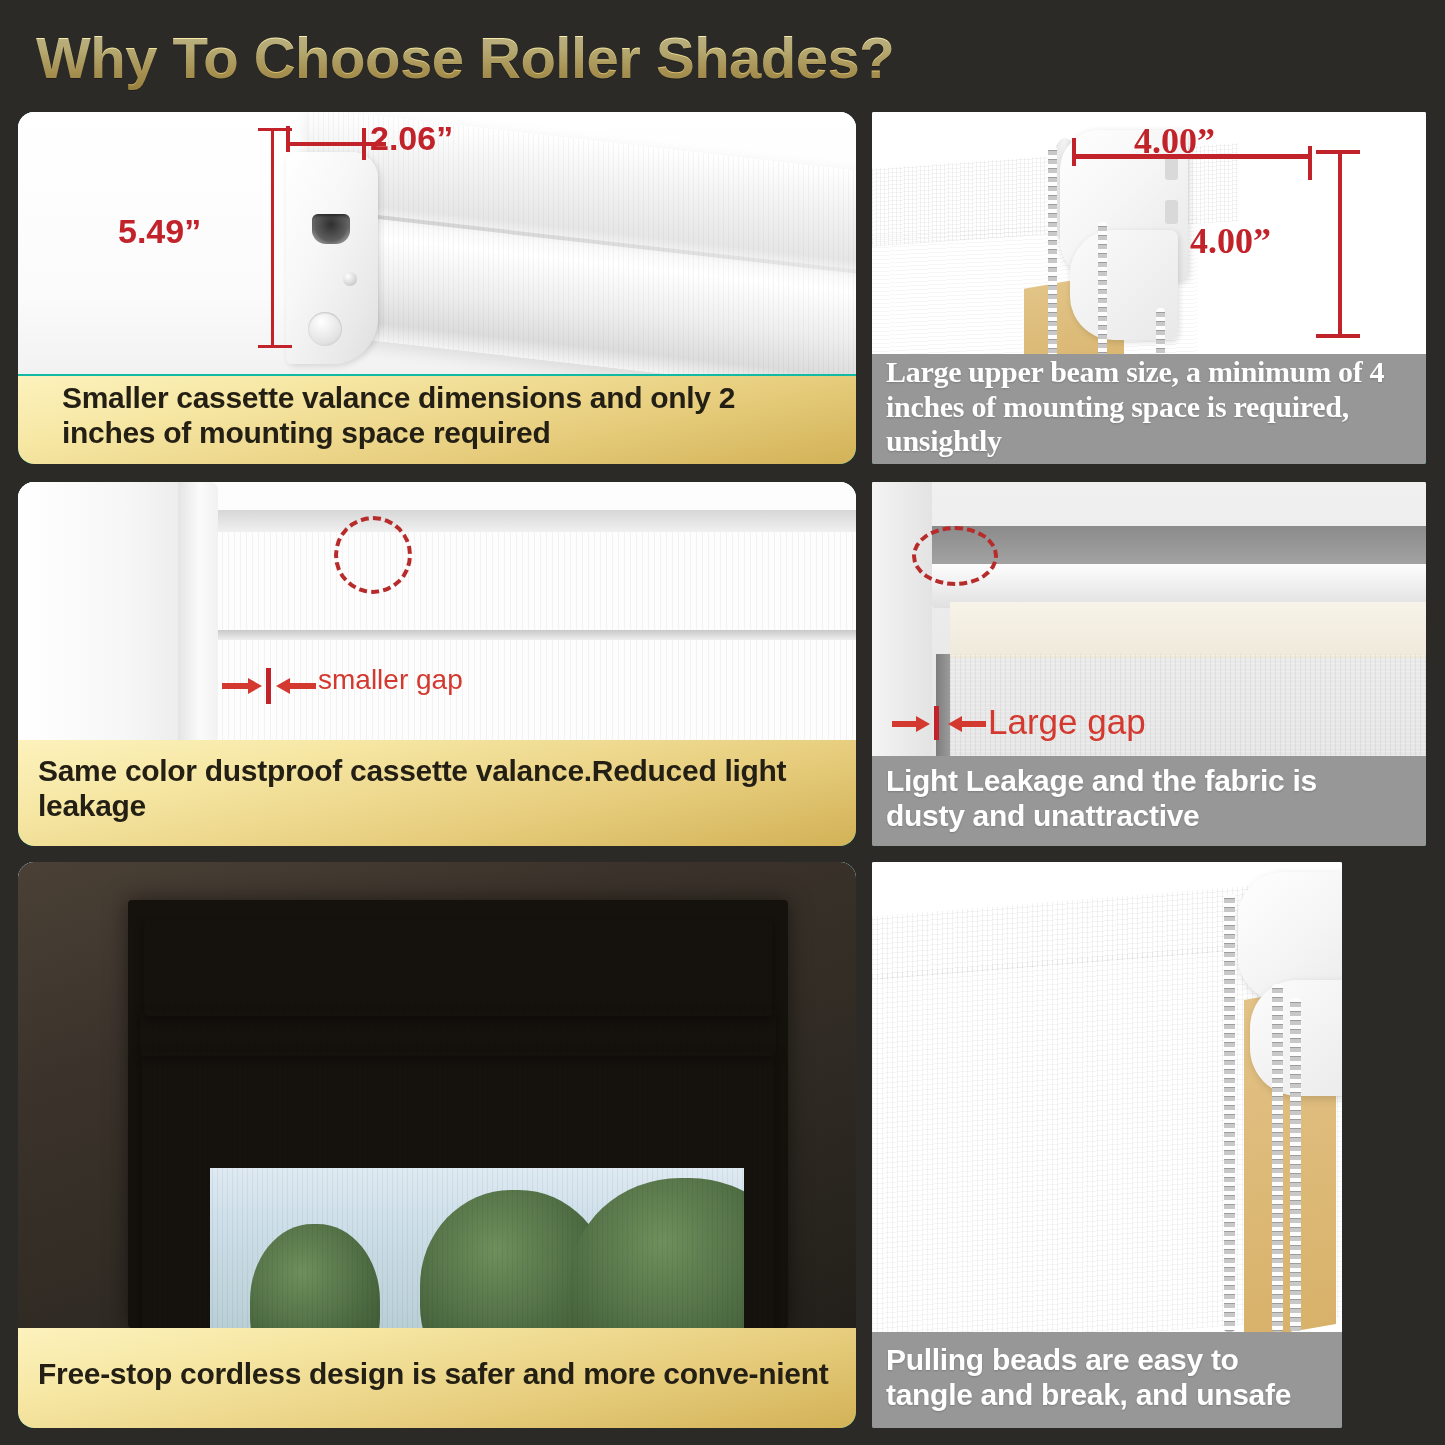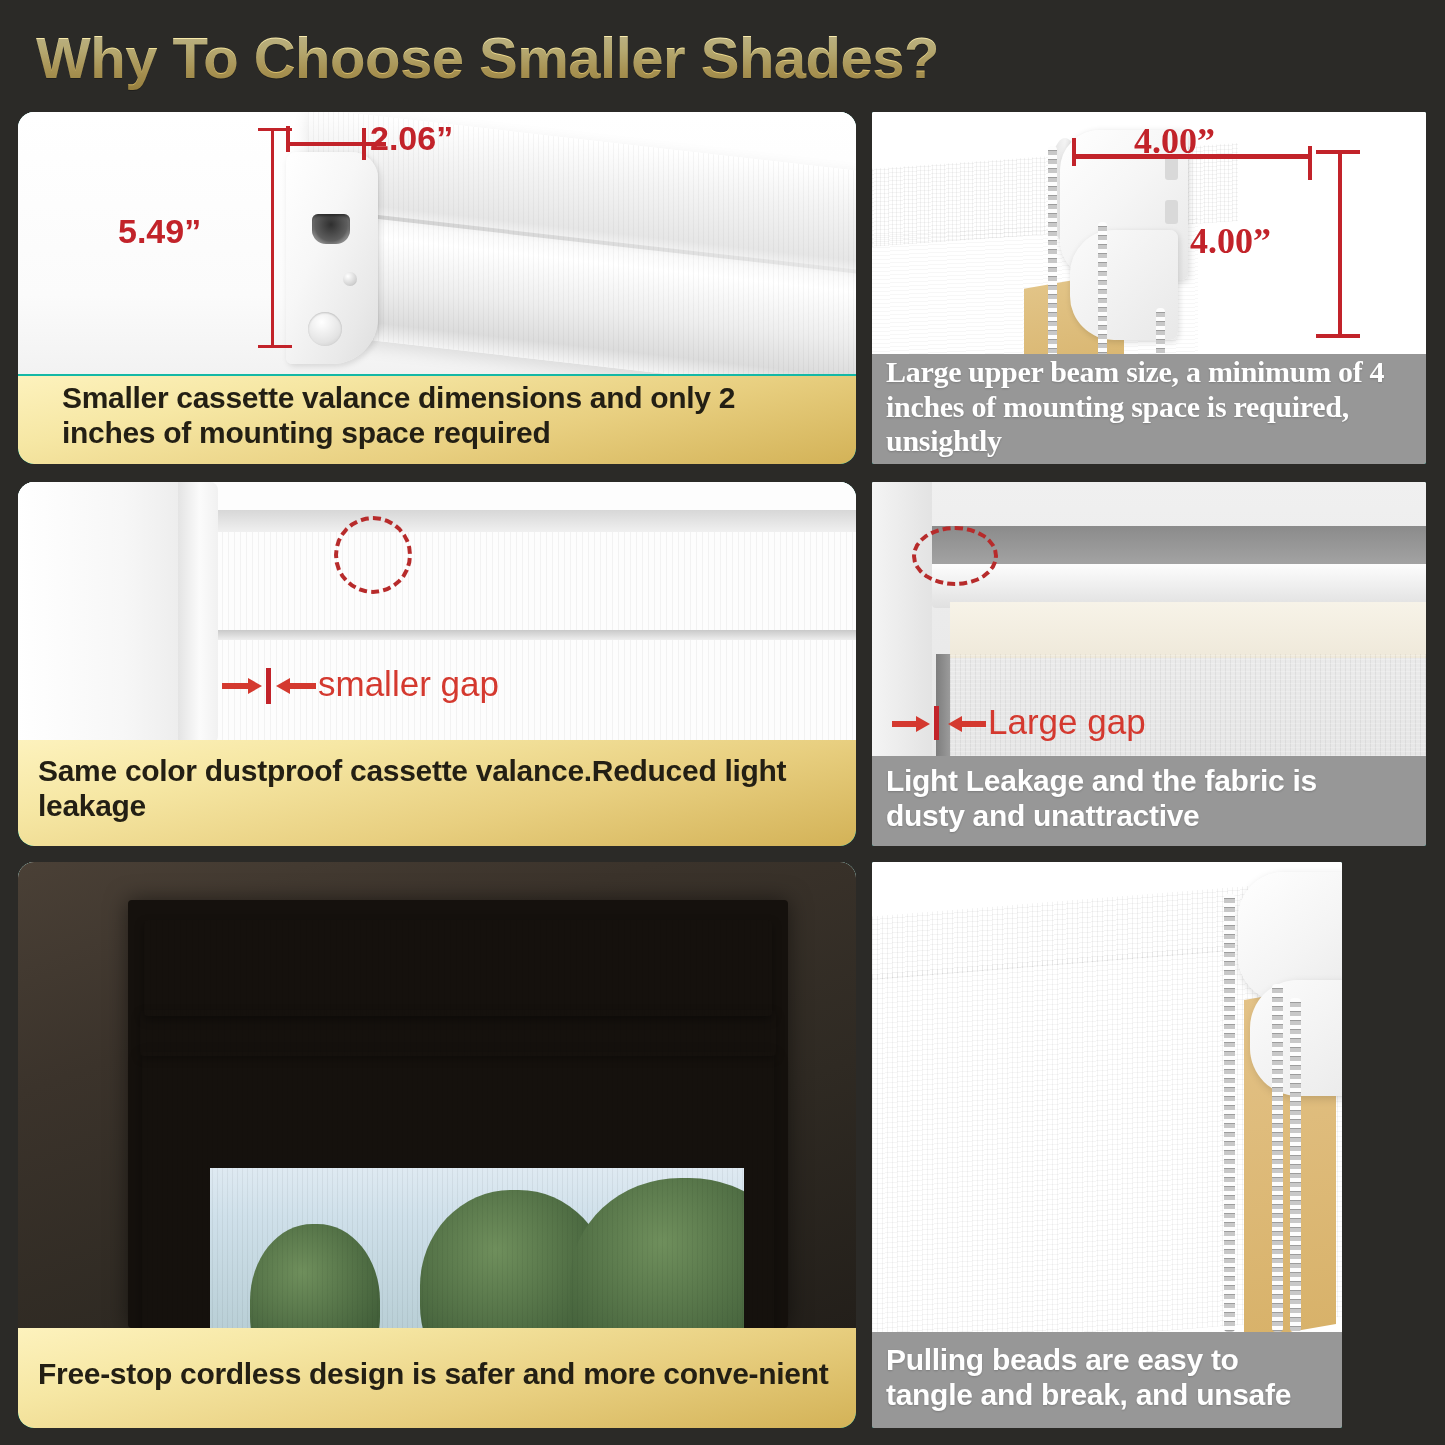--- a/index.html
+++ b/index.html
@@ -245,21 +245,21 @@
     background:linear-gradient(140deg,#fcfcfc,#e9e9e9);
     border-radius:48px 8px 8px 48px;
     box-shadow:2px 3px 8px rgba(0,0,0,.15);
   }
 </style>
 </head>
 <body>
 
 <div class="page">
 
-  <div class="title">Why To Choose Smaller Shades?</div>
+  <div class="title">Why To Choose Roller Shades?</div>
 
   <div class="panel left" style="left:18px;top:112px;width:838px;height:352px;">
     <div class="pic" style="height:262px;">
       <div class="p1-bg"></div>
 
       <div class="valance">
         <div class="valance-grain"></div>
       </div>
       <div class="endcap">
         <div class="slot"></div>
@@ -320,21 +320,21 @@
       <div class="frame-inner"></div>
       <div class="dash-circle" style="left:316px;top:34px;width:70px;height:70px;"></div>
 
       <div class="dim-line" style="left:248px;top:186px;width:5px;height:36px;"></div>
       <svg style="position:absolute;left:204px;top:194px;" width="40" height="20" viewBox="0 0 40 20">
         <path d="M0 7 L26 7 L26 2 L40 10 L26 18 L26 13 L0 13 Z" fill="#d4392f"></path>
       </svg>
       <svg style="position:absolute;left:258px;top:194px;" width="40" height="20" viewBox="0 0 40 20">
         <path d="M40 7 L14 7 L14 2 L0 10 L14 18 L14 13 L40 13 Z" fill="#d4392f"></path>
       </svg>
-      <div class="ann" style="left:300px;top:182px;font-size:35px;">smaller gap</div>
+      <div class="ann" style="left:300px;top:182px;font-size:28px;">smaller gap</div>
     </div>
     <div class="cap gold" style="height:106px;">
       <div class="cap-text">Same color dustproof cassette valance.Reduced light leakage</div>
     </div>
   </div>
 
   <div class="panel right" style="left:872px;top:482px;width:554px;height:364px;">
     <div class="pic" style="height:274px;">
       <div class="p4-bg"></div>
       <div class="p4-wall"></div>

